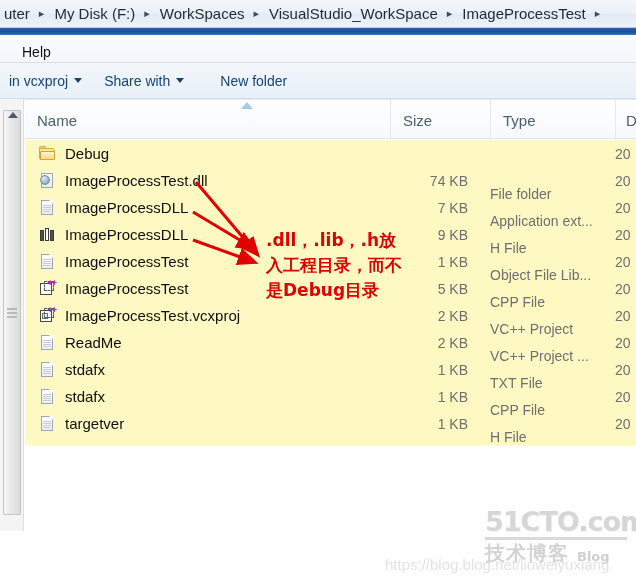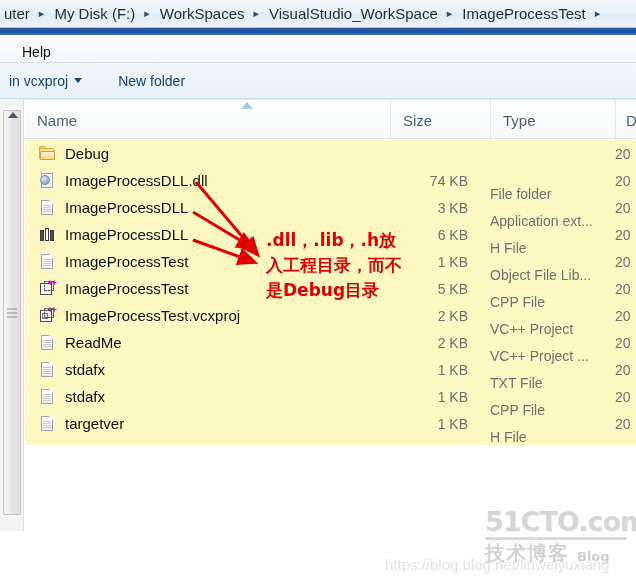--- a/index.html
+++ b/index.html
@@ -308,20 +308,24 @@
 
   <div class="menubar">
     <span class="menu-item">Help</span>
   </div>
 
   <div class="toolbar">
     <span class="tb-item">
       <span>in vcxproj</span>
       <span class="tb-caret"></span>
     </span>
+    <span class="tb-item">
+      <span>Share with</span>
+      <span class="tb-caret"></span>
+    </span>
     <span class="tb-item" style="margin-left:14px;">
       <span>New folder</span>
     </span>
   </div>
 
   <div class="leftstrip">
     <div class="leftstrip-thumb">
       <div class="leftstrip-grip">
         <i></i>
           <i></i>
@@ -362,53 +366,53 @@
       <span class="cell-type">File folder</span>
       <span class="cell-date">20</span>
     </div>
 
     <div class="row">
       <span class="cell-name">
         <span class="icn icn-dll">
           <span class="p"></span>
             <span class="g"></span>
         </span>
-        <span>ImageProcessDLL.dll</span>
+        <span>ImageProcessTest.dll</span>
       </span>
       <span class="cell-size">74 KB</span>
       <span class="cell-type">Application ext...</span>
       <span class="cell-date">20</span>
     </div>
 
     <div class="row">
       <span class="cell-name">
         <span class="icn icn-doc">
           <span class="p"></span>
             <span class="l l1"></span>
             <span class="l l2"></span>
             <span class="l l3"></span>
             <span class="l l4"></span>
         </span>
         <span>ImageProcessDLL</span>
       </span>
-      <span class="cell-size">3 KB</span>
+      <span class="cell-size">7 KB</span>
       <span class="cell-type">H File</span>
       <span class="cell-date">20</span>
     </div>
 
     <div class="row">
       <span class="cell-name">
         <span class="icn icn-lib">
           <span class="bk b1"></span>
             <span class="bk b2"></span>
             <span class="bk b3"></span>
         </span>
         <span>ImageProcessDLL</span>
       </span>
-      <span class="cell-size">6 KB</span>
+      <span class="cell-size">9 KB</span>
       <span class="cell-type">Object File Lib...</span>
       <span class="cell-date">20</span>
     </div>
 
     <div class="row">
       <span class="cell-name">
         <span class="icn icn-doc">
           <span class="p"></span>
             <span class="l l1"></span>
             <span class="l l2"></span>

